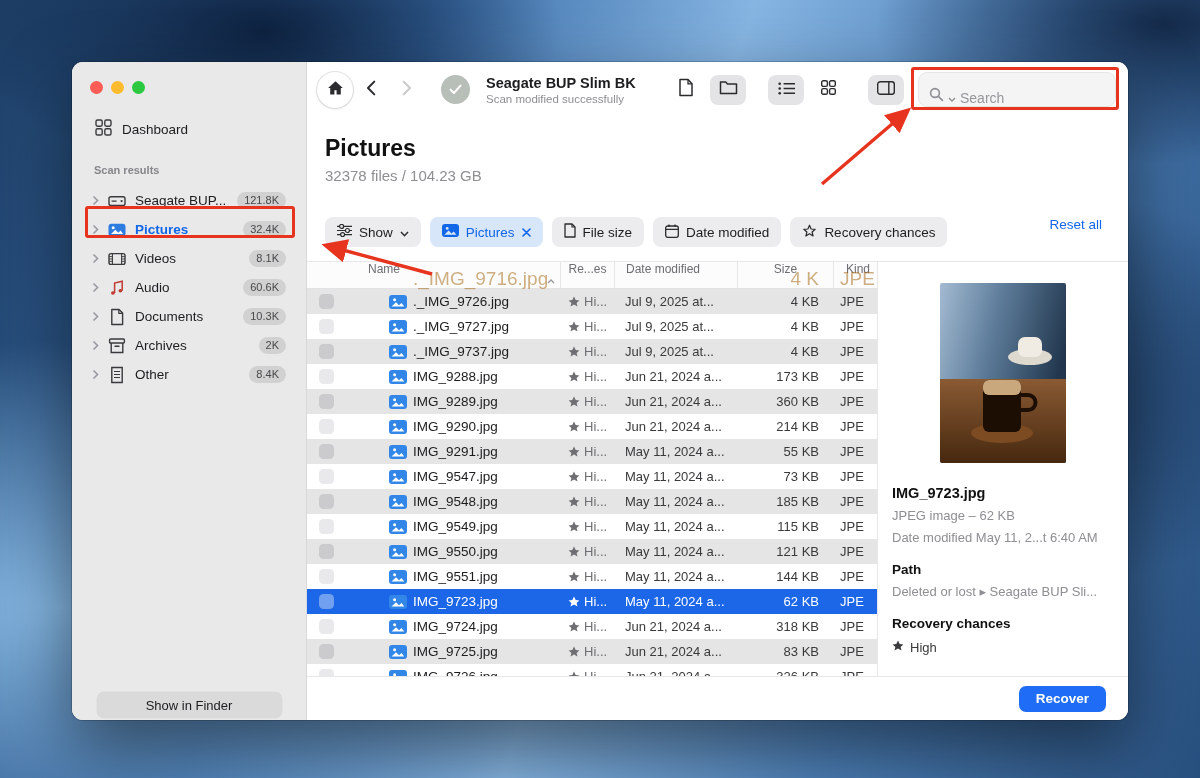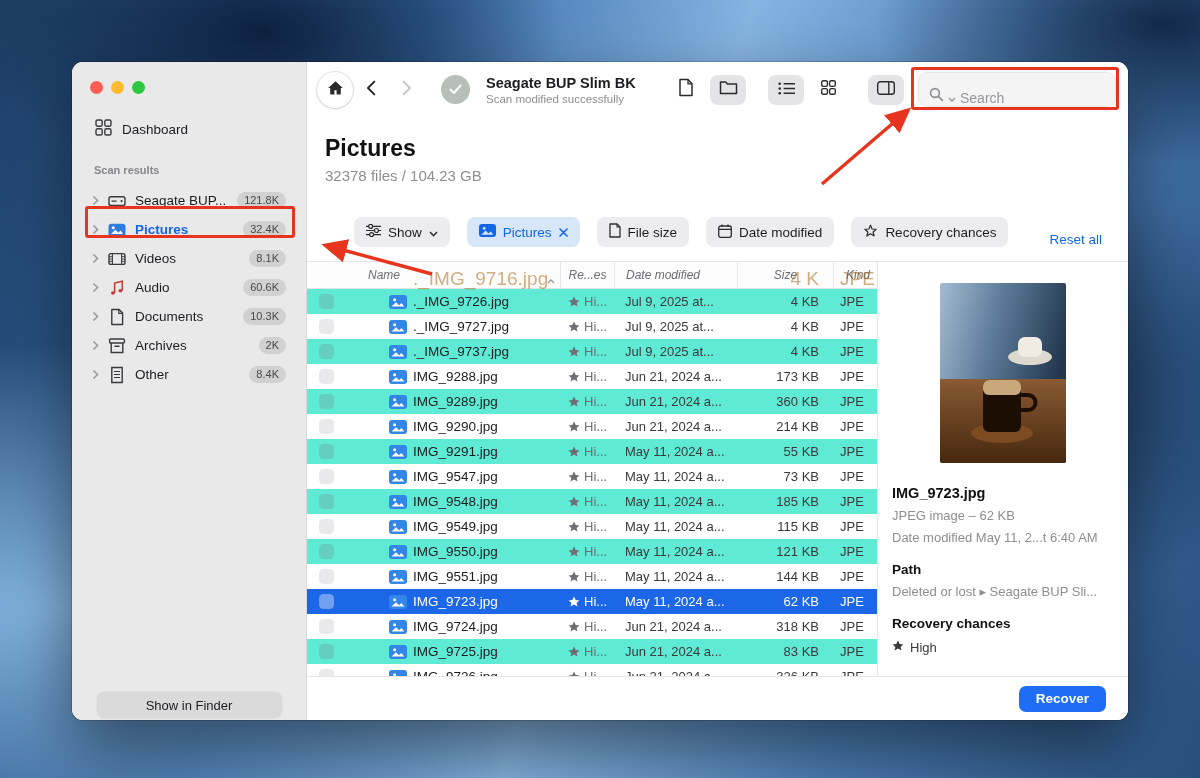--- a/index.html
+++ b/index.html
@@ -43,44 +43,44 @@
   .pill { width:36px; height:30px; border-radius:8px; display:flex; align-items:center; justify-content:center; flex-shrink:0; }
   .pill.on { background:#e4e4e7; }
   .gap10 { width:10px; }
   .search { width:198px; height:35px; margin-left:8px; border-radius:9px; background:#f4f4f5; border:1px solid #e6e6e8;
     display:flex; align-items:flex-end; gap:4px; padding:0 10px; flex-shrink:0; }
   .search input { border:none; outline:none; background:transparent; width:130px; font-size:14px; color:#1d1d1f; font-family:inherit; }
   .search input::placeholder { color:#96969b; }
   .content-head { padding:18px 0 0 18px; height:68px; flex-shrink:0; }
   .content-head h1 { font-size:23px; line-height:27px; font-weight:700; color:#111; }
   .content-head .sub { font-size:15px; line-height:18px; color:#8e8e93; margin-top:5px; }
-  .filterbar { display:flex; align-items:flex-end; gap:17px; padding:32px 26px 14px 18px; flex-shrink:0;margin-left:29px; }
+  .filterbar { display:flex; align-items:flex-start; gap:9px; padding:32px 26px 14px 18px; flex-shrink:0; }
   .fbtn { height:30px; border:none; border-radius:8px; background:#ececee; display:flex; align-items:center; gap:7px;
     padding:0 12px; font-size:13.5px; color:#1d1d1f; font-family:inherit; flex-shrink:0; white-space:nowrap; }
   .fbtn.fchip { background:#d8e6fa; color:#1266e8; }
   .reset { margin-left:auto; border:none; background:none; color:#1266e8; font-size:13.5px; font-family:inherit; flex-shrink:0; }
   
   .body-row { flex:1; min-height:0; display:flex; border-top:1px solid #e7e7e9; }
   .table-col { width:570px; flex-shrink:0; display:flex; flex-direction:column; min-width:0; }
   .thead { height:27px; flex-shrink:0; display:flex; align-items:stretch; border-bottom:1px solid #e3e3e5; background:#fcfcfd;
     font-size:12px; color:#6d6d72; position:relative; }
-  .th { display:flex; align-items:center;font-style:italic; }
+  .th { display:flex; align-items:flex-start; }
   .th-name { width:253px; padding-left:61px; }
   .th-chance { width:54px; justify-content:center; border-left:1px solid #e7e7e9; }
   .th-date { width:123px; padding-left:11px; border-left:1px solid #e7e7e9; }
   .th-size { width:96px; justify-content:center; border-left:1px solid #e7e7e9; }
   .th-kind { width:44px; padding-left:12px; border-left:1px solid #e7e7e9; }
   .sort-chev { position:absolute; left:240px; top:11px; }
   .ghost { position:absolute; top:6px; font-size:19px; color:#a16207; opacity:.5; white-space:nowrap; }
   .ghost-name { left:106px; }
   .ghost-size { left:430px; width:82px; text-align:right; }
   .ghost-kind { left:533px; }
   .rows { flex:1; overflow:hidden; }
   .trow { height:25px; display:flex; align-items:center; font-size:13.5px; color:#1d1d1f; }
-  .trow.odd { background:#5eead4; }
+  .trow.odd { background:#e5e5e5; }
   .trow.sel { background:#1c66e8; color:#fff; }
   .cell-check { width:38px; display:flex; justify-content:center; flex-shrink:0; }
   .checkbox { width:15px; height:15px; border-radius:4.5px; background:rgba(120,120,128,.16); }
   .trow.odd .checkbox { background:rgba(120,120,128,.24); }
   .trow.sel .checkbox { background:rgba(255,255,255,.38); }
   .cell-icon { width:62px; display:flex; justify-content:flex-end; padding-right:0; flex-shrink:0; }
   .cell-name { flex:1; min-width:0; padding-left:6px; white-space:nowrap; overflow:hidden; }
   .cell-chance { width:54px; flex-shrink:0; display:flex; align-items:center; gap:4px; padding-left:8px;
     color:#6e6e73; font-size:13px; white-space:nowrap; overflow:hidden; }
   .cell-date { width:123px; flex-shrink:0; padding-left:11px; font-size:13px; color:#3a3a3c; white-space:nowrap; overflow:hidden; }

